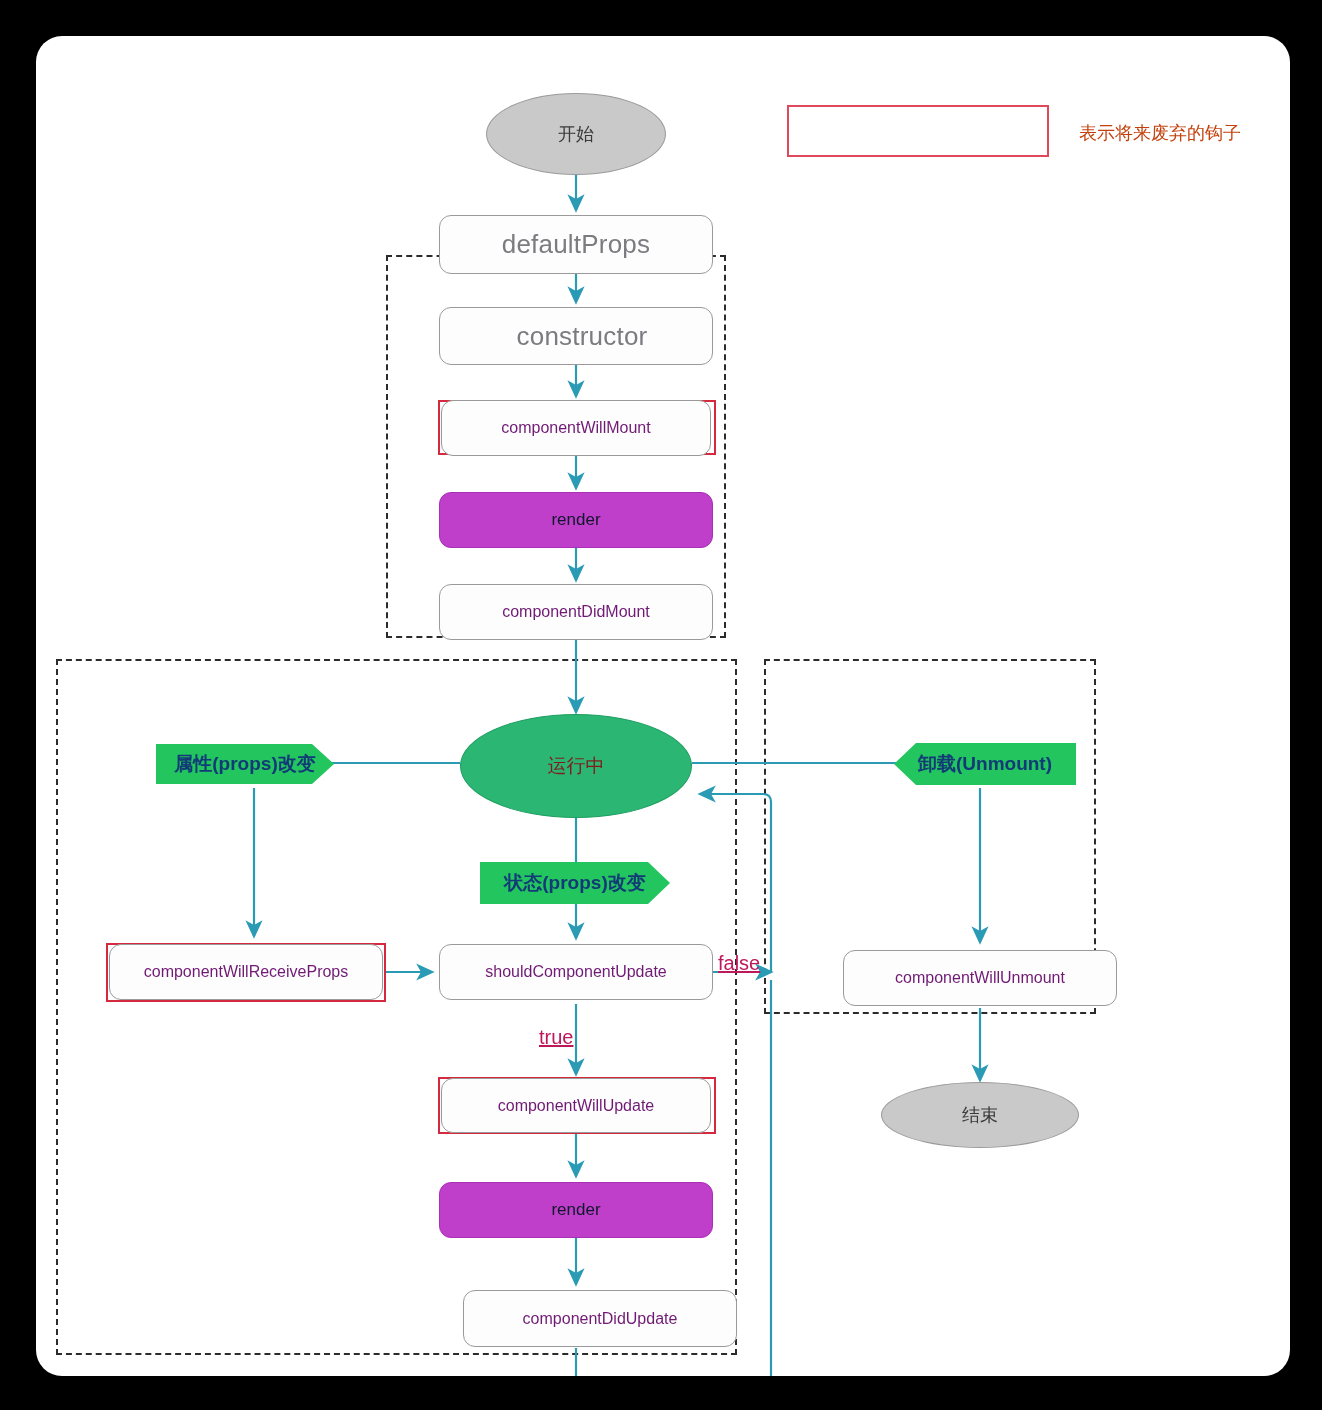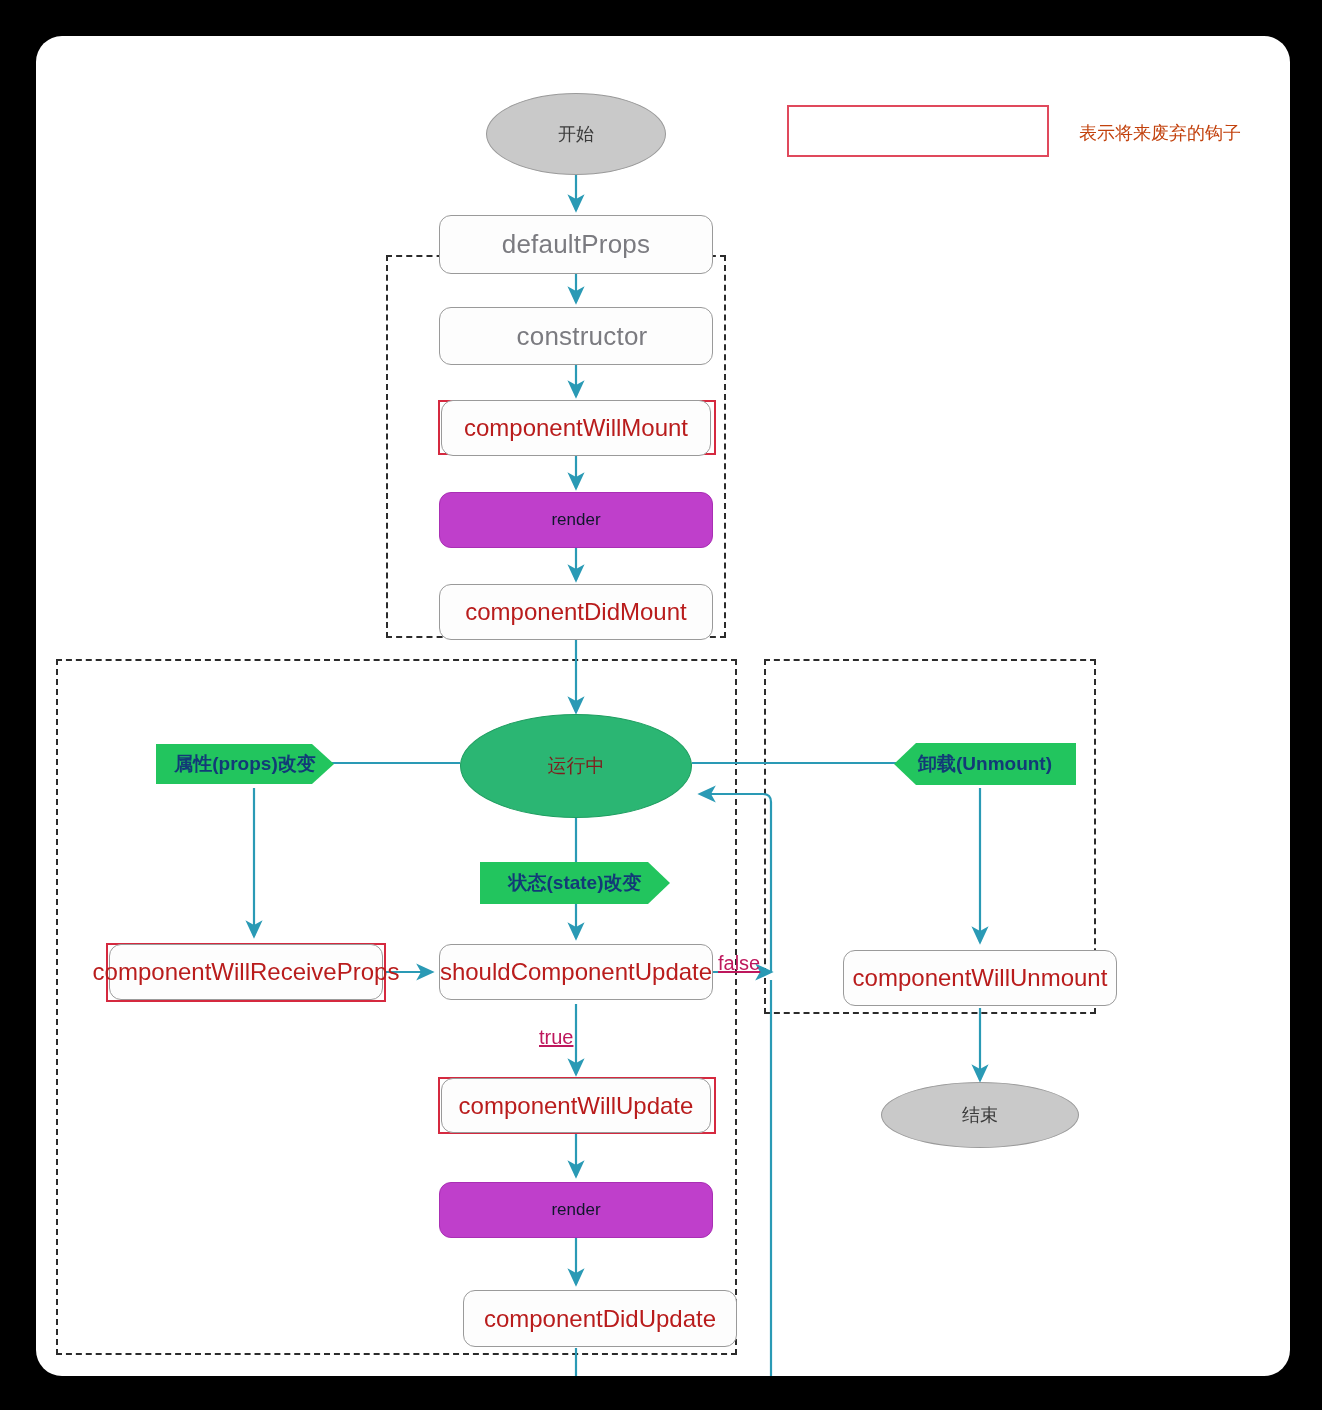--- a/index.html
+++ b/index.html
@@ -42,22 +42,22 @@
     align-items: center;
     justify-content: center;
     text-align: center;
     white-space: nowrap;
   }
   
   .proc {
     background: #fdfdfd;
     border: 1.6px solid #9a9a9a;
     border-radius: 12px;
-    color: #b91c1c;
-    font-size: 24px;
+    color: #701a75;
+    font-size: 16px;
   }
   .proc.gray-text {
     color: #7b7b80;
     font-size: 26px;
     letter-spacing: .2px;
   }
   
   .render {
     background: #bf3fcb;
     border: 1px solid #a92fb4;
@@ -210,21 +210,21 @@
 
     <div class="node ellipse-green" style="left:424px; top:678px; width:232px; height:104px;">
       <span>运行中</span>
     </div>
 
     <div class="node chevron chev-right" style="left:120px; top:708px; width:178px; height:40px;">
       <span>属性(props)改变</span>
     </div>
 
     <div class="node chevron chev-right" style="left:444px; top:826px; width:190px; height:42px;">
-      <span>状态(state)改变</span>
+      <span>状态(props)改变</span>
     </div>
 
     <div class="deprecated-ring" style="left:70px; top:907px; width:280px; height:59px;"></div>
     <div class="node proc" style="left:73px; top:908px; width:274px; height:56px;">
       <span>componentWillReceiveProps</span>
     </div>
 
     <div class="node proc" style="left:403px; top:908px; width:274px; height:56px;">
       <span>shouldComponentUpdate</span>
     </div>

